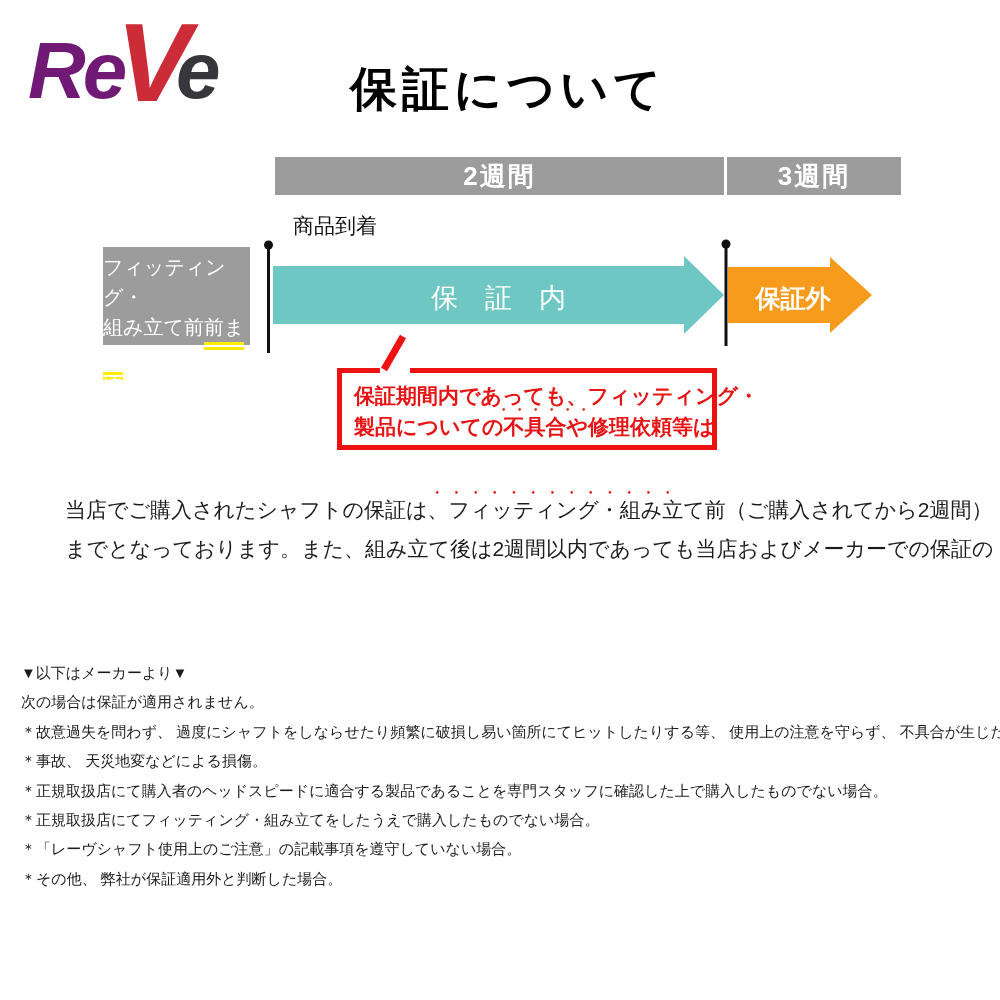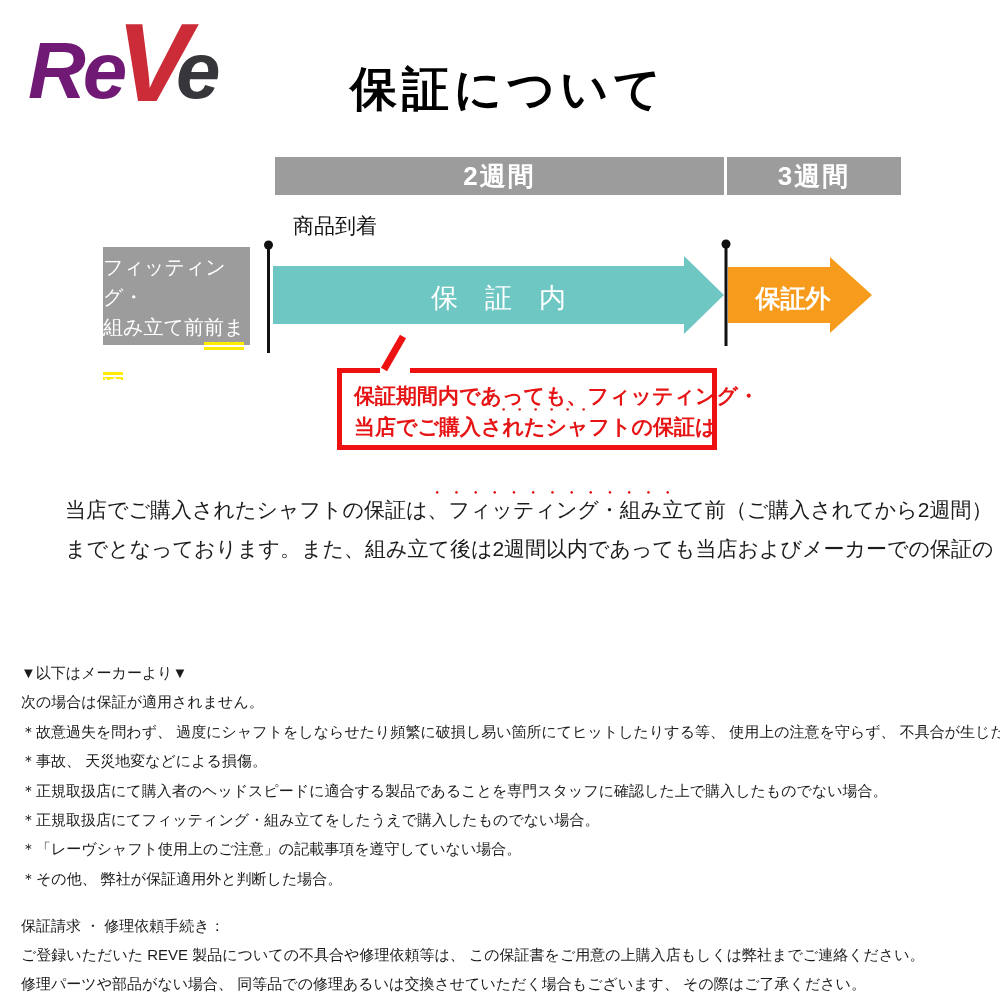--- a/index.html
+++ b/index.html
@@ -72,21 +72,21 @@
     <div>フィッティング・</div>
     <div><span>組み立て前</span><span class="u-yellow">前まで</span></div>
     <div>適　用</div>
   </div>
 
   <div class="lbl-in">保　証　内</div>
   <div class="lbl-out">保証外</div>
 
   <div class="callout">
     <div>保証期間内であっても、フィッティング・</div>
-    <div>当店でご購入されたシャフトの保証は</div>
+    <div>製品についての不具合や修理依頼等は</div>
   </div>
   <div class="callout-dots">・・・・・・</div>
   <div class="tail-gap"></div>
   <div class="tail-stroke"></div>
 
   <div class="para-dots">・・・・・・・・・・・・・</div>
   <div class="para">
     <div>当店でご購入されたシャフトの保証は、フィッティング・組み立て前（ご購入されてから2週間）</div>
     <div>までとなっております。また、組み立て後は2週間以内であっても当店およびメーカーでの保証の</div>
   </div>
@@ -95,19 +95,14 @@
     <div>▼以下はメーカーより▼</div>
     <div>次の場合は保証が適用されません。</div>
     <div>＊故意過失を問わず、 過度にシャフトをしならせたり頻繁に破損し易い箇所にてヒットしたりする等、 使用上の注意を守らず、 不具合が生じた場合。</div>
     <div>＊事故、 天災地変などによる損傷。</div>
     <div>＊正規取扱店にて購入者のヘッドスピードに適合する製品であることを専門スタッフに確認した上で購入したものでない場合。</div>
     <div>＊正規取扱店にてフィッティング・組み立てをしたうえで購入したものでない場合。</div>
     <div>＊「レーヴシャフト使用上のご注意」の記載事項を遵守していない場合。</div>
     <div>＊その他、 弊社が保証適用外と判断した場合。</div>
   </div>
 
-  <div class="procedure">
-    <div>保証請求 ・ 修理依頼手続き：</div>
-    <div>ご登録いただいた REVE 製品についての不具合や修理依頼等は、 この保証書をご用意の上購入店もしくは弊社までご連絡ください。</div>
-    <div>修理パーツや部品がない場合、 同等品での修理あるいは交換させていただく場合もございます、 その際はご了承ください。</div>
-  </div>
 
 </div>
 
 </body></html>

